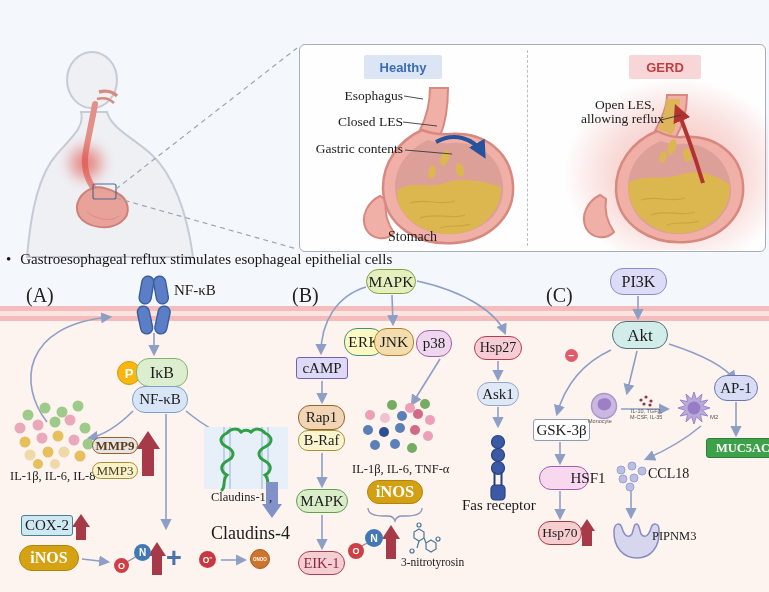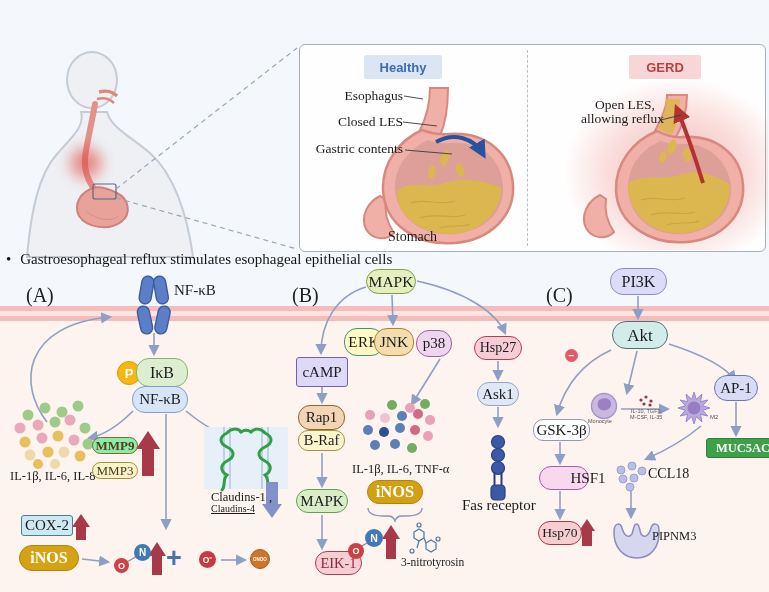--- a/index.html
+++ b/index.html
@@ -27,52 +27,52 @@
   #secA{left:26px;top:284px;} #secB{left:292px;top:284px;} #secC{left:546px;top:284px;}
   .bx{position:absolute;box-sizing:border-box;display:flex;align-items:center;justify-content:center;border:1.6px solid;border-radius:13px;color:#1b1b1b;line-height:1;}
   .lab{position:absolute;color:#1b1b1b;white-space:nowrap;line-height:1.15;}
   .tiny{position:absolute;font-family:"Liberation Sans",sans-serif;color:#555;white-space:nowrap;line-height:1;}
   .atom{position:absolute;border-radius:50%;display:flex;align-items:center;justify-content:center;color:#fff;font-weight:bold;font-family:"Liberation Sans",sans-serif;box-sizing:border-box;}
   #recLab{left:174px;top:282px;font-size:15px;}
   #pCircle{left:117px;top:361px;width:24px;height:24px;background:#f7b70f;border:1.6px solid #d89a08;font-size:13px;}
   #ikb{left:136px;top:358px;width:52px;height:29px;background:#ddeed0;border-color:#86b46a;font-size:16px;}
   #nfkb{left:132px;top:386px;width:56px;height:27px;background:#d8e5f6;border-color:#80a0cc;font-size:15px;}
   #ilA{left:10px;top:469px;font-size:12.5px;}
-  #mmp9{left:92px;top:437px;width:46px;height:17px;background:#86efac;border-color:#96602a;font-size:13px;font-weight:bold;color:#5f3a14;border-radius:9px;}
+  #mmp9{left:92px;top:437px;width:46px;height:17px;background:#e5e5e5;border-color:#96602a;font-size:13px;font-weight:bold;color:#5f3a14;border-radius:9px;}
   #mmp3{left:92px;top:462px;width:46px;height:17px;background:#f8f1ca;border-color:#a39336;font-size:13px;font-weight:normal;color:#4a421a;border-radius:9px;}
   #claudLab1{left:211px;top:490px;font-size:12.5px;}
-  #claudLab2{left:211px;top:503px;font-size:10px;text-decoration:underline;}
+  #claudLab2{left:211px;top:523px;font-size:18px;}
   #cox2{left:21px;top:515px;width:52px;height:21px;background:#cfe9f3;border-color:#47808e;font-size:15px;border-radius:3px;}
   #inosA{left:19px;top:545px;width:60px;height:26px;background:#d4a213;border-color:#b28409;font-size:16px;font-weight:bold;color:#fff;}
   #oA{left:114px;top:558px;width:15px;height:15px;background:#cd4046;font-size:9px;}
   #nA{left:134px;top:544px;width:17px;height:17px;background:#4279b5;font-size:10px;}
   #plusA{left:166px;top:543px;font-size:27px;font-weight:bold;color:#4a72ac;font-family:"Liberation Sans",sans-serif;}
   #o2A{left:199px;top:551px;width:17px;height:17px;background:#c83840;font-size:8.5px;}
   #onoo{left:250px;top:549px;width:20px;height:20px;background:#cd752c;border:1.4px solid #a65a1d;font-size:4.5px;}
   #mapk1{left:366px;top:269px;width:50px;height:25px;background:#e5efbe;border-color:#81a13f;font-size:15.5px;}
   #erk{left:344px;top:328px;width:40px;height:28px;background:#fef9c3;border-color:#43907a;font-size:15px;letter-spacing:.5px;}
   #jnk{left:374px;top:328px;width:40px;height:28px;background:#f3ddae;border-color:#b5802c;font-size:15.5px;}
   #p38{left:416px;top:330px;width:36px;height:27px;background:#eed6ee;border-color:#a05fa5;font-size:15px;}
-  #camp{left:296px;top:357px;width:52px;height:30px;background:#ded9f6;border-color:#7062b2;font-size:15px;border-radius:3px;}
+  #camp{left:296px;top:357px;width:52px;height:22px;background:#ded9f6;border-color:#7062b2;font-size:15px;border-radius:3px;}
   #rap1{left:298px;top:405px;width:47px;height:25px;background:#f1d5b5;border-color:#95612c;font-size:15px;border-radius:12px;}
   #braf{left:298px;top:430px;width:47px;height:21px;background:#faf4cf;border-color:#a3943c;font-size:14.5px;border-radius:10px;}
   #mapk2{left:296px;top:489px;width:52px;height:24px;background:#d9edc8;border-color:#62a04e;font-size:15px;border-radius:12px;}
-  #eik1{left:298px;top:551px;width:47px;height:24px;background:#f5ced4;border-color:#b43a50;font-size:14.5px;color:#8c2a3a;border-radius:12px;margin-left:17px;}
+  #eik1{left:298px;top:551px;width:47px;height:24px;background:#f5ced4;border-color:#b43a50;font-size:14.5px;color:#8c2a3a;border-radius:12px;}
   #ilB{left:352px;top:462px;font-size:12.5px;}
   #inosB{left:367px;top:480px;width:56px;height:24px;background:#d3a014;border-color:#b1830a;font-size:16.5px;font-weight:bold;color:#fff;border-radius:12px;}
   #oB{left:348px;top:543px;width:16px;height:16px;background:#cd4046;font-size:9px;}
   #nB{left:365px;top:529px;width:18px;height:18px;background:#4279b5;font-size:10.5px;}
   #nitroLab{left:401px;top:556px;font-size:11.5px;}
   #hsp27{left:474px;top:336px;width:48px;height:24px;background:#f6cdd5;border-color:#b83b50;font-size:14px;}
   #ask1{left:477px;top:382px;width:42px;height:24px;background:#dfe8f6;border-color:#94a6c4;font-size:15px;}
   #fasLab{left:462px;top:497px;font-size:15px;}
   #pi3k{left:610px;top:268px;width:57px;height:27px;background:#dddcf7;border-color:#8d8cc5;font-size:16px;}
   #akt{left:612px;top:321px;width:56px;height:28px;background:#d2ecea;border-color:#51707a;font-size:17px;border-radius:14px;}
   #minus{left:565px;top:349px;width:13px;height:13px;background:#e15b6c;font-size:10px;}
-  #gsk{left:533px;top:419px;width:57px;height:22px;background:#fdfdfe;border-color:#8e9cb8;font-size:15px;border-radius:10px;}
+  #gsk{left:533px;top:419px;width:57px;height:22px;background:#fdfdfe;border-color:#8e9cb8;font-size:15px;border-radius:3px;}
   #hsf1{left:539px;top:466px;width:44px;height:24px;background:#f8d8ef;border-color:#a85aac;font-size:15px;padding-left:48px;}
   #hsp70{left:538px;top:521px;width:44px;height:24px;background:#f6ced0;border-color:#a63844;font-size:13.5px;}
   #monoLab{left:588px;top:419px;font-size:5.5px;}
   #cytC1{left:631px;top:409px;font-size:5.5px;}
   #cytC2{left:630px;top:415px;font-size:5.5px;}
   #m2Lab{left:710px;top:414px;font-size:6px;}
   #ap1{left:714px;top:375px;width:44px;height:26px;background:#d8ddf5;border-color:#6a77b5;font-size:15px;}
   #muc5ac{left:706px;top:438px;width:74px;height:20px;background:#3da14a;border-color:#2e8039;font-size:12.5px;font-weight:bold;color:#fff;border-radius:3px;}
   #ccl18Lab{left:648px;top:466px;font-size:14px;}
   #pipnm3Lab{left:652px;top:529px;font-size:12.5px;}

